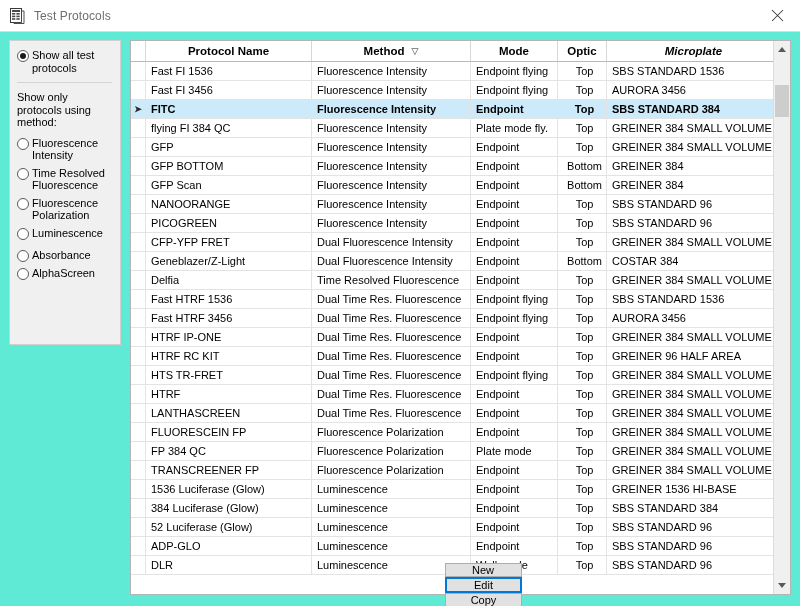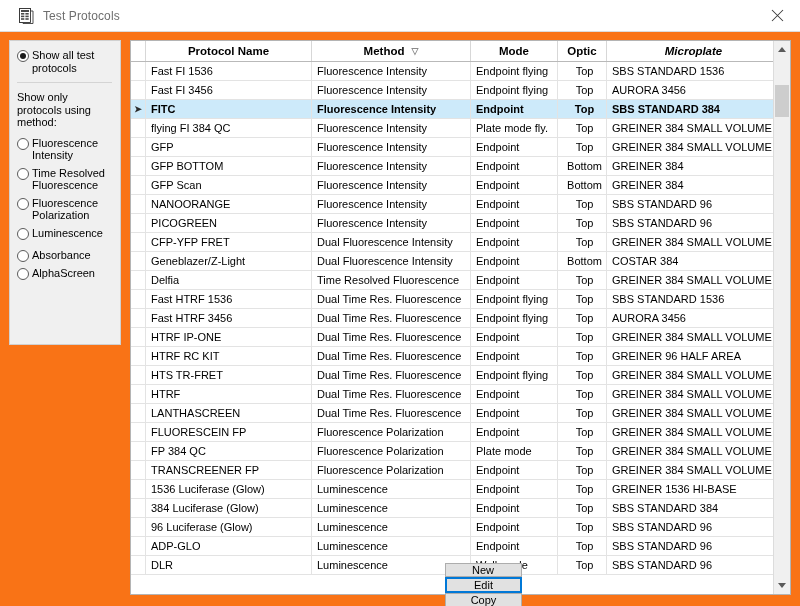--- a/index.html
+++ b/index.html
@@ -18,21 +18,21 @@
   }
 
   
   .titlebar {
     position: relative;
     height: 31px;
     background: #ffffff;
     border-bottom: 1px solid #dcdcdc;
     display: flex;
     align-items: center;
-    padding-left: 18px;
+    padding-left: 9px;
   }
   .title-icon {
     width: 16px;
     height: 16px;
     margin-right: 9px;
     flex: 0 0 auto;
     display: block;
   }
   .title-text {
     font-size: 12px;
@@ -48,21 +48,21 @@
     display: flex;
     align-items: center;
     justify-content: center;
   }
   .titlebar-close svg { display: block; }
 
   
   .window-body {
     position: relative;
     height: 575px;
-    background: #f97316;
+    background: #5eead4;
   }
 
   
   .sidebar {
     position: absolute;
     left: 9px;
     top: 8px;
     width: 112px;
     height: 305px;
     background: #f0f0f0;
@@ -532,21 +532,21 @@
             <tr>
               <td class="col-ind"></td>
               <td class="col-name">384 Luciferase (Glow)</td>
               <td class="col-method">Luminescence</td>
               <td class="col-mode">Endpoint</td>
               <td class="col-optic">Top</td>
               <td class="col-plate">SBS STANDARD 384</td>
             </tr>
             <tr>
               <td class="col-ind"></td>
-              <td class="col-name">96 Luciferase (Glow)</td>
+              <td class="col-name">52 Luciferase (Glow)</td>
               <td class="col-method">Luminescence</td>
               <td class="col-mode">Endpoint</td>
               <td class="col-optic">Top</td>
               <td class="col-plate">SBS STANDARD 96</td>
             </tr>
             <tr>
               <td class="col-ind"></td>
               <td class="col-name">ADP-GLO</td>
               <td class="col-method">Luminescence</td>
               <td class="col-mode">Endpoint</td>

